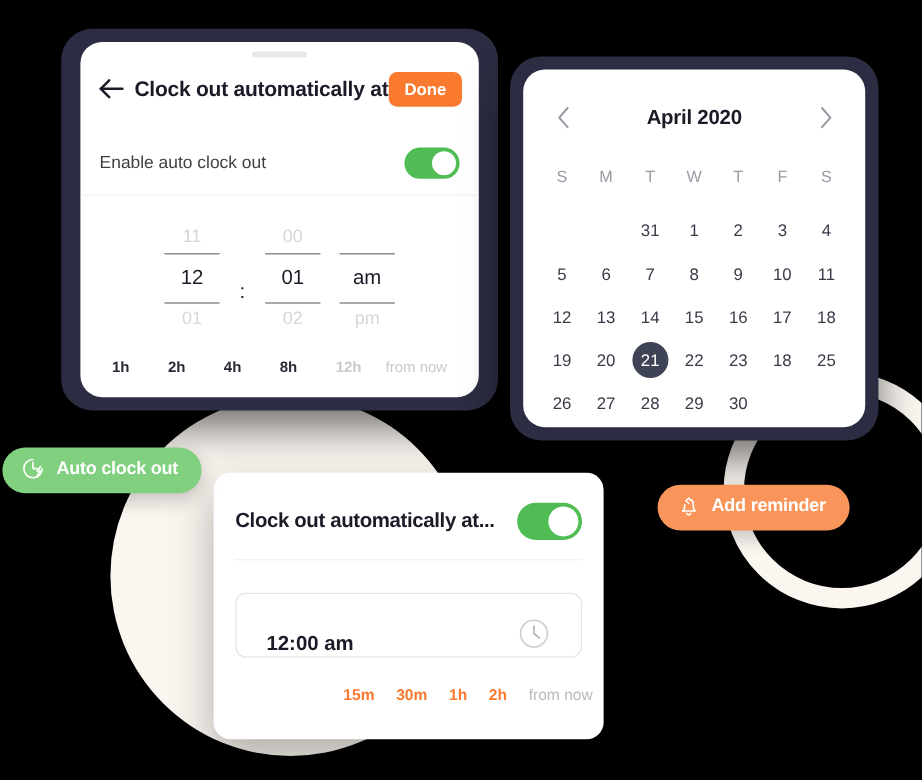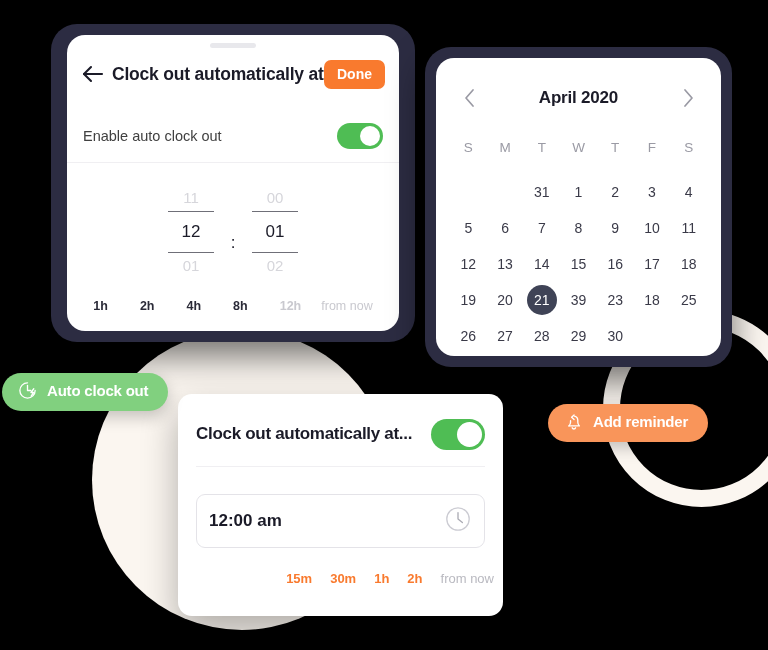--- a/index.html
+++ b/index.html
@@ -312,22 +312,22 @@
     background: #f0eff2;
   }
   .time-input {
     position: absolute;
     left: 18px; right: 18px;
     top: 100px;
     height: 54px;
     border: 1px solid #e4e3e8;
     border-radius: 9px;
     display: flex;
-    align-items: center;
-    padding: 0 12px;
+    align-items: flex-end;
+    padding: 0 25px;
     cursor: pointer;
     background: #ffffff;
   }
   .time-input-value {
     flex: 1 1 auto;
     font-size: 17px;
     font-weight: bold;
     color: #1b1b28;
   }
   .shortcut-row-3 {
@@ -435,20 +435,27 @@
       </div>
 
       <div class="wheel-col">
         <div class="wheel-ghost">00</div>
         <div class="wheel-rule"></div>
         <div class="wheel-active">01</div>
         <div class="wheel-rule"></div>
         <div class="wheel-ghost">02</div>
       </div>
 
+      <div class="wheel-col">
+        <div class="wheel-ghost blank"></div>
+        <div class="wheel-rule"></div>
+        <div class="wheel-active">am</div>
+        <div class="wheel-rule"></div>
+        <div class="wheel-ghost">pm</div>
+      </div>
 
     </div>
 
     <div class="shortcut-row-1">
       <span class="shortcut-1">1h</span>
       <span class="shortcut-1">2h</span>
       <span class="shortcut-1">4h</span>
       <span class="shortcut-1">8h</span>
       <span class="shortcut-1 muted">12h</span>
       <span class="shortcut-1 fromnow">from now</span>
@@ -557,21 +564,21 @@
             <div class="cal-cell day">
               <div class="pill">19</div>
             </div>
             <div class="cal-cell day">
               <div class="pill">20</div>
             </div>
             <div class="cal-cell day selected">
               <div class="pill">21</div>
             </div>
             <div class="cal-cell day">
-              <div class="pill">39</div>
+              <div class="pill">22</div>
             </div>
             <div class="cal-cell day">
               <div class="pill">23</div>
             </div>
             <div class="cal-cell day">
               <div class="pill">18</div>
             </div>
             <div class="cal-cell day">
               <div class="pill">25</div>
             </div>

